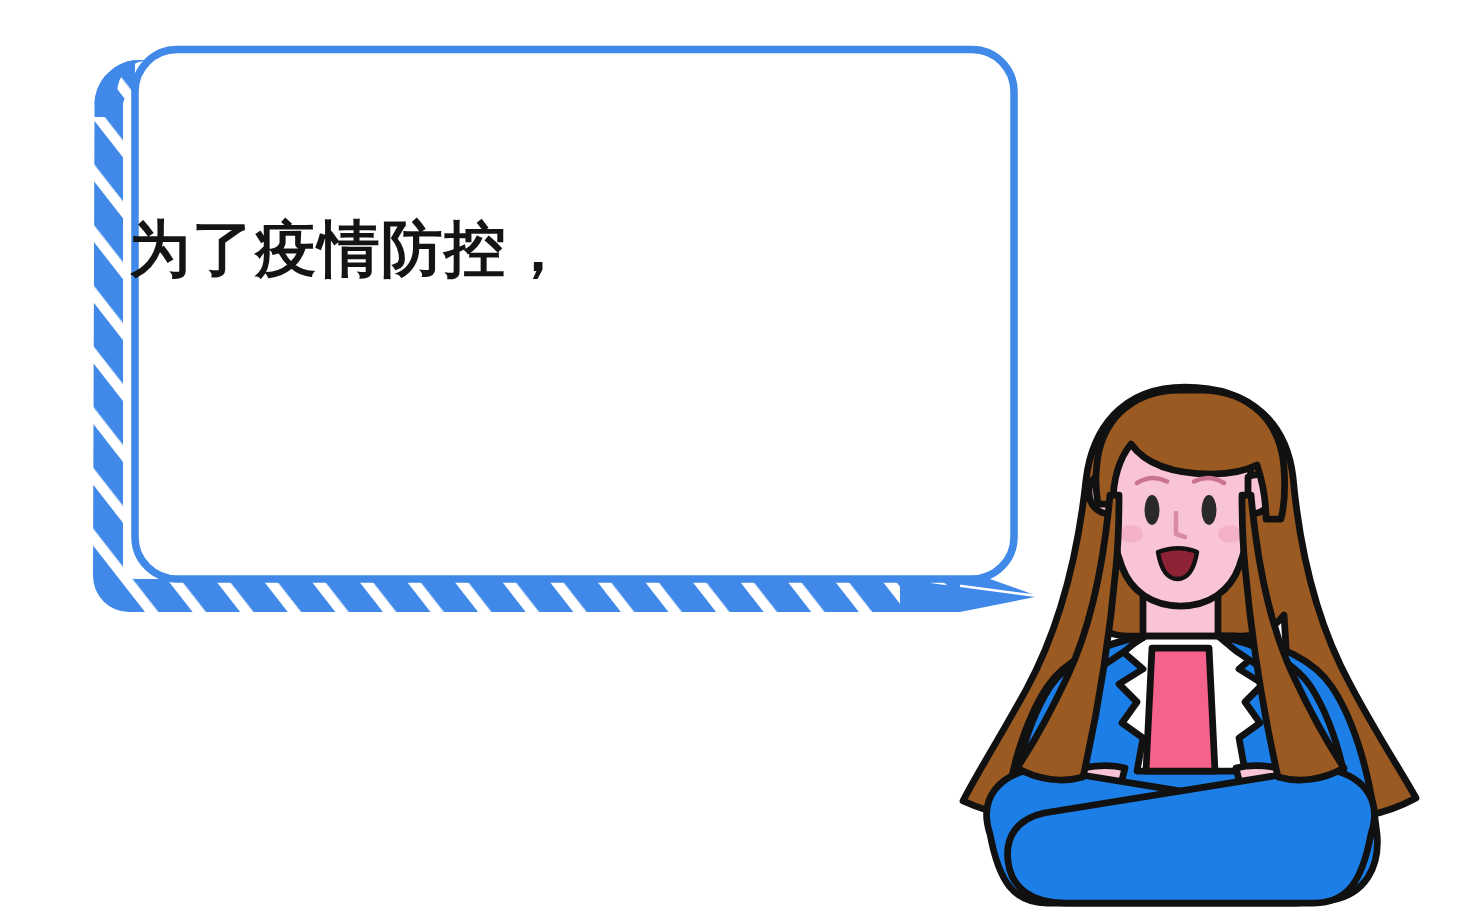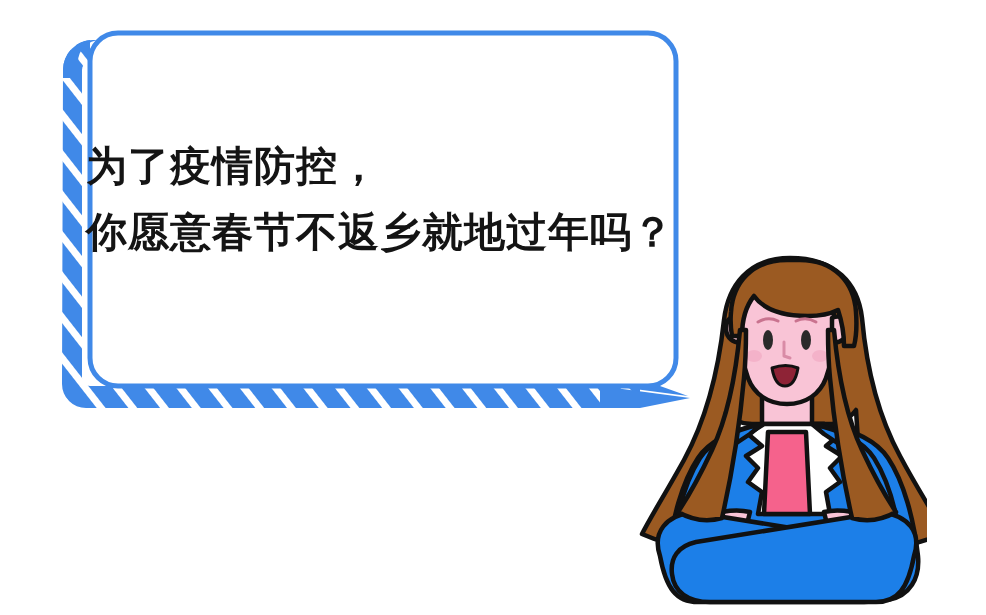--- a/index.html
+++ b/index.html
@@ -7,20 +7,21 @@
     padding: 0;
     background: #ffffff;
   }
   #stage {
     position: relative;
     width: 927px;
     height: 615px;
     background: #ffffff;
     overflow: hidden;
     font-family: "Liberation Serif", "DejaVu Serif", serif;
+    padding-left: 39px;
   }
   .layer {
     position: absolute;
     top: 0;
     left: 0;
     width: 986px;
     height: 615px;
   }
   #bubble-svg { z-index: 2; }
   #person-svg { z-index: 3; }
@@ -106,21 +107,20 @@
       a 28,28 0 0 1 -28,28
       L 118,386
       a 28,28 0 0 1 -28,-28
       L 90,61
       a 28,28 0 0 1 28,-28
       Z" fill="#ffffff" stroke="#4089E8" stroke-width="5" stroke-linejoin="round"></path>
   </svg>
 
   <div id="bubble-text">
     <span class="line">为了疫情防控，</span>
-    <span class="line">你愿意春节不返乡就地过年吗？</span>
   </div>
 
   <svg id="person-svg" class="layer" viewBox="0 0 986 615" xmlns="http://www.w3.org/2000/svg">
 
     <g stroke="#111111" stroke-width="4.5" stroke-linejoin="round" stroke-linecap="round">
 
       <path fill="#9B5A22" d="
           M 790,258
           c -42,0 -62,28 -66,62
           c -5,46 -16,96 -40,140

